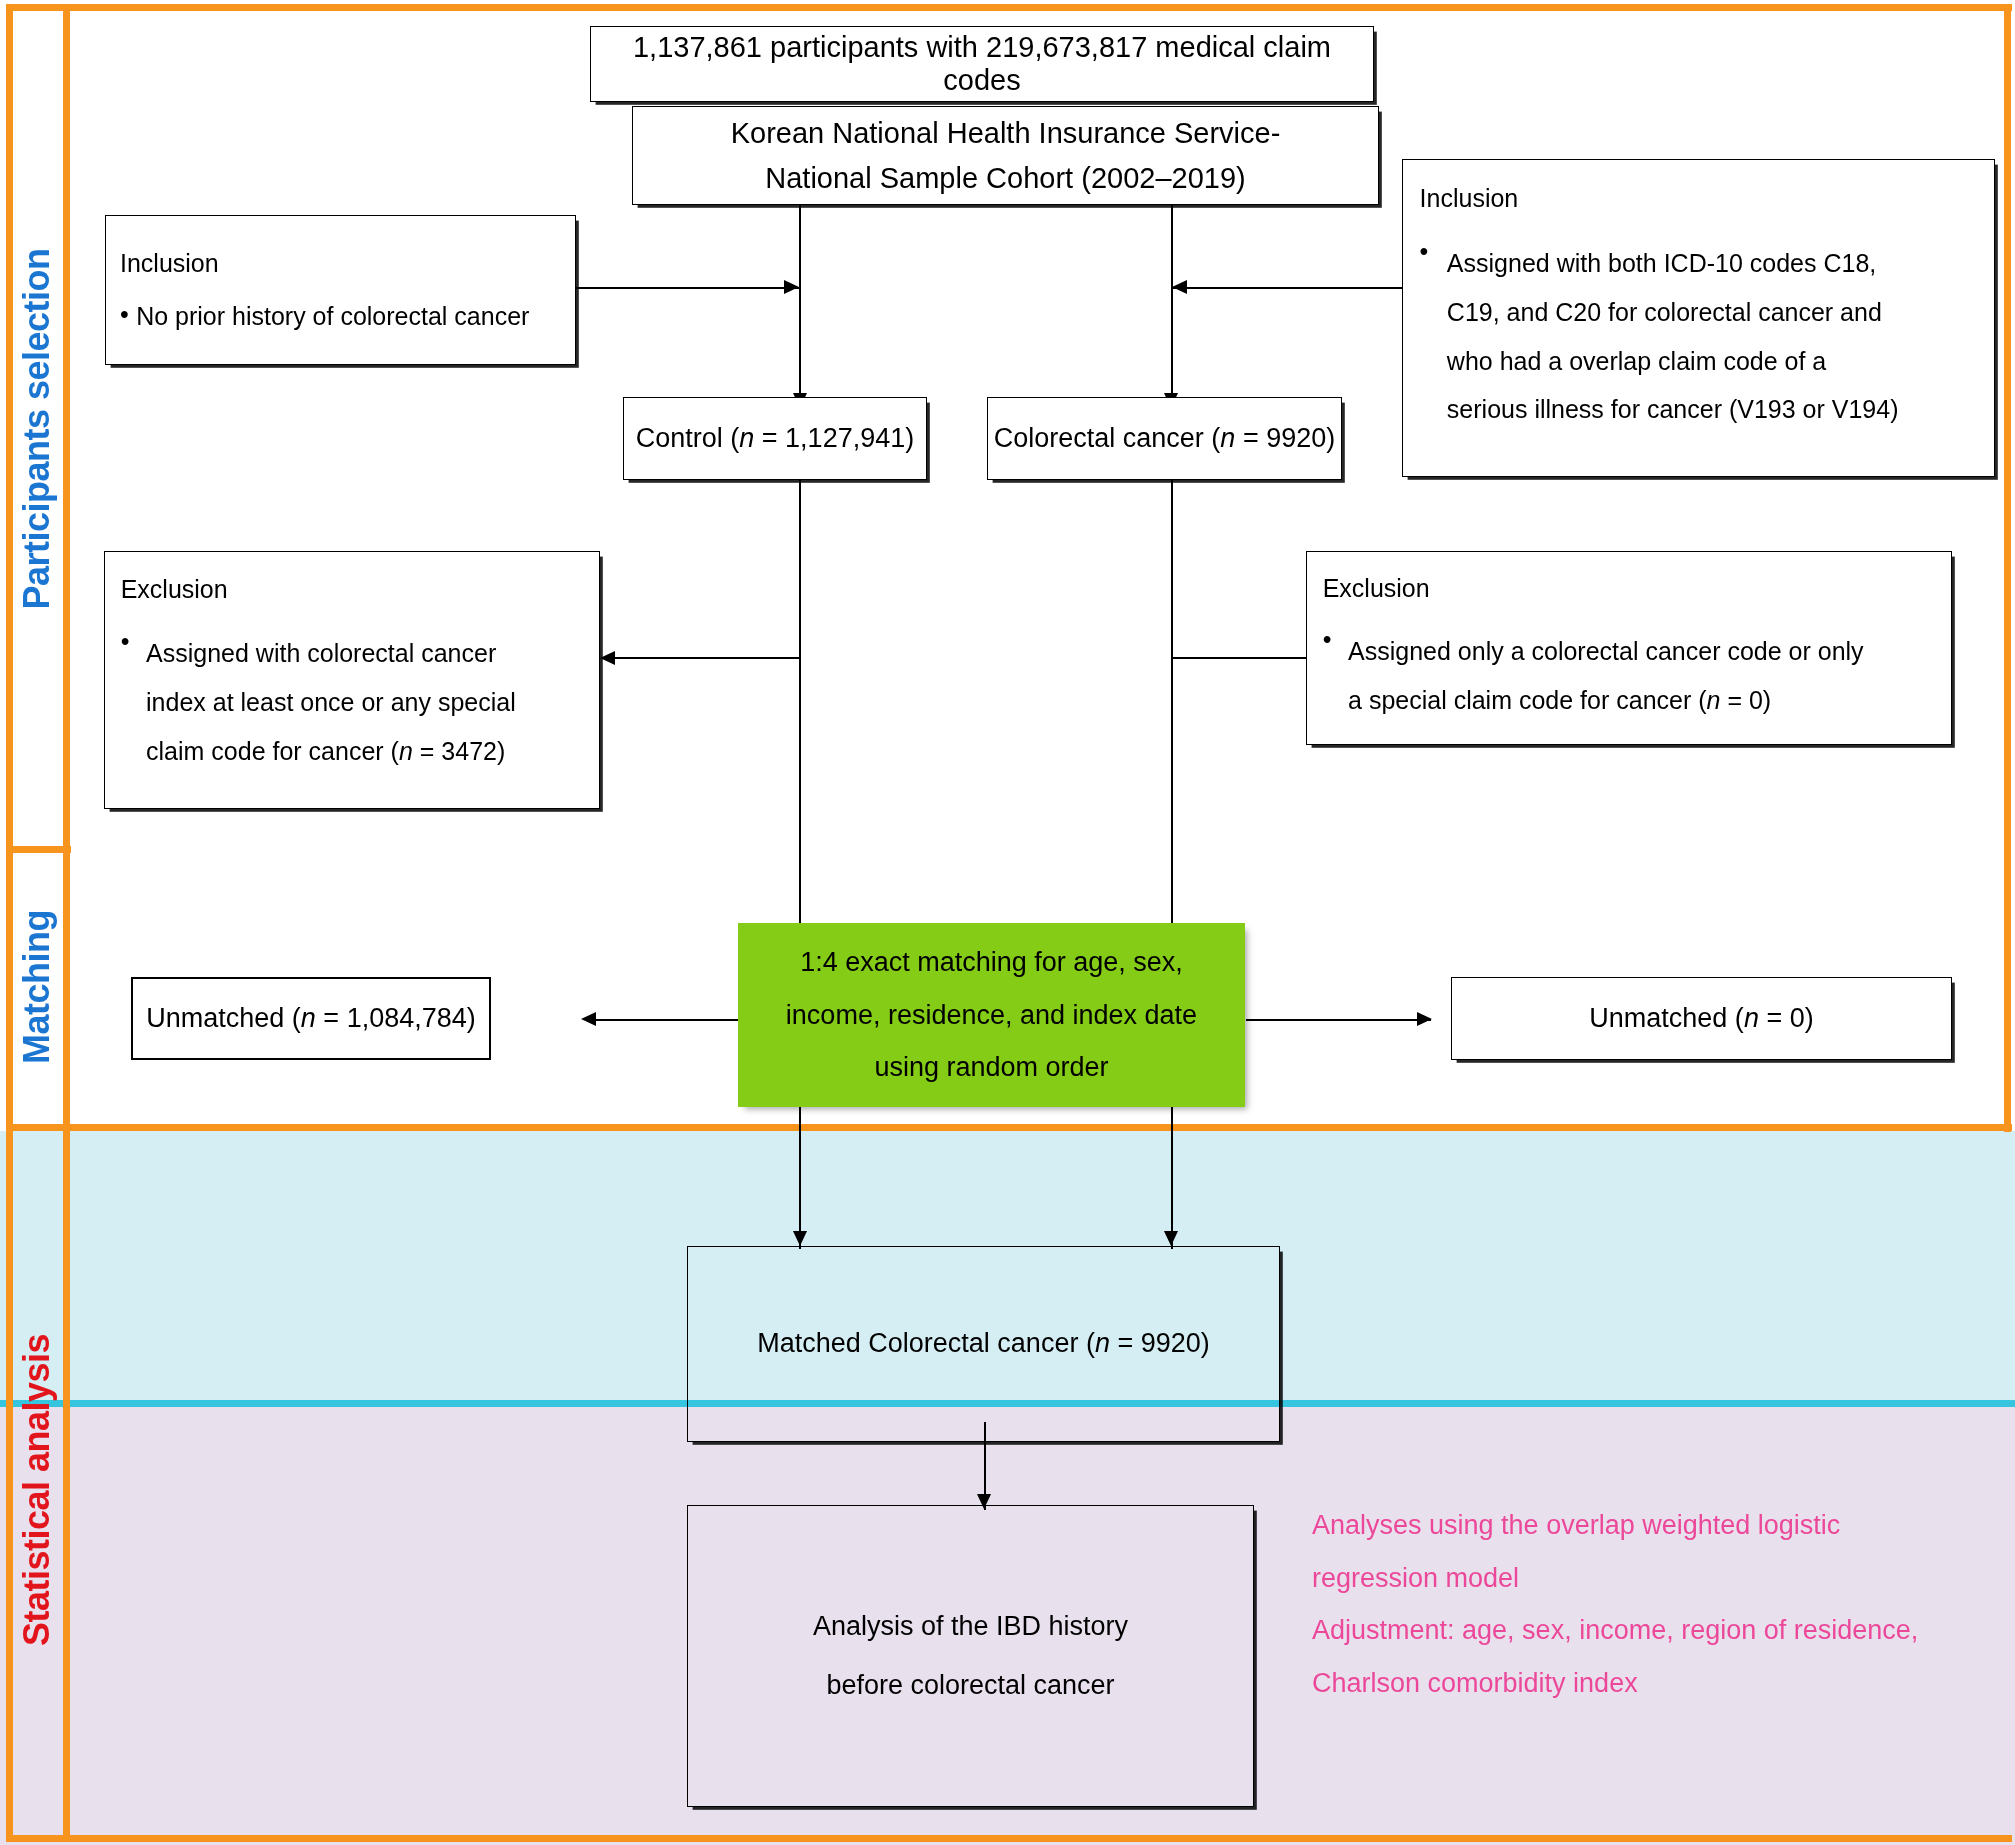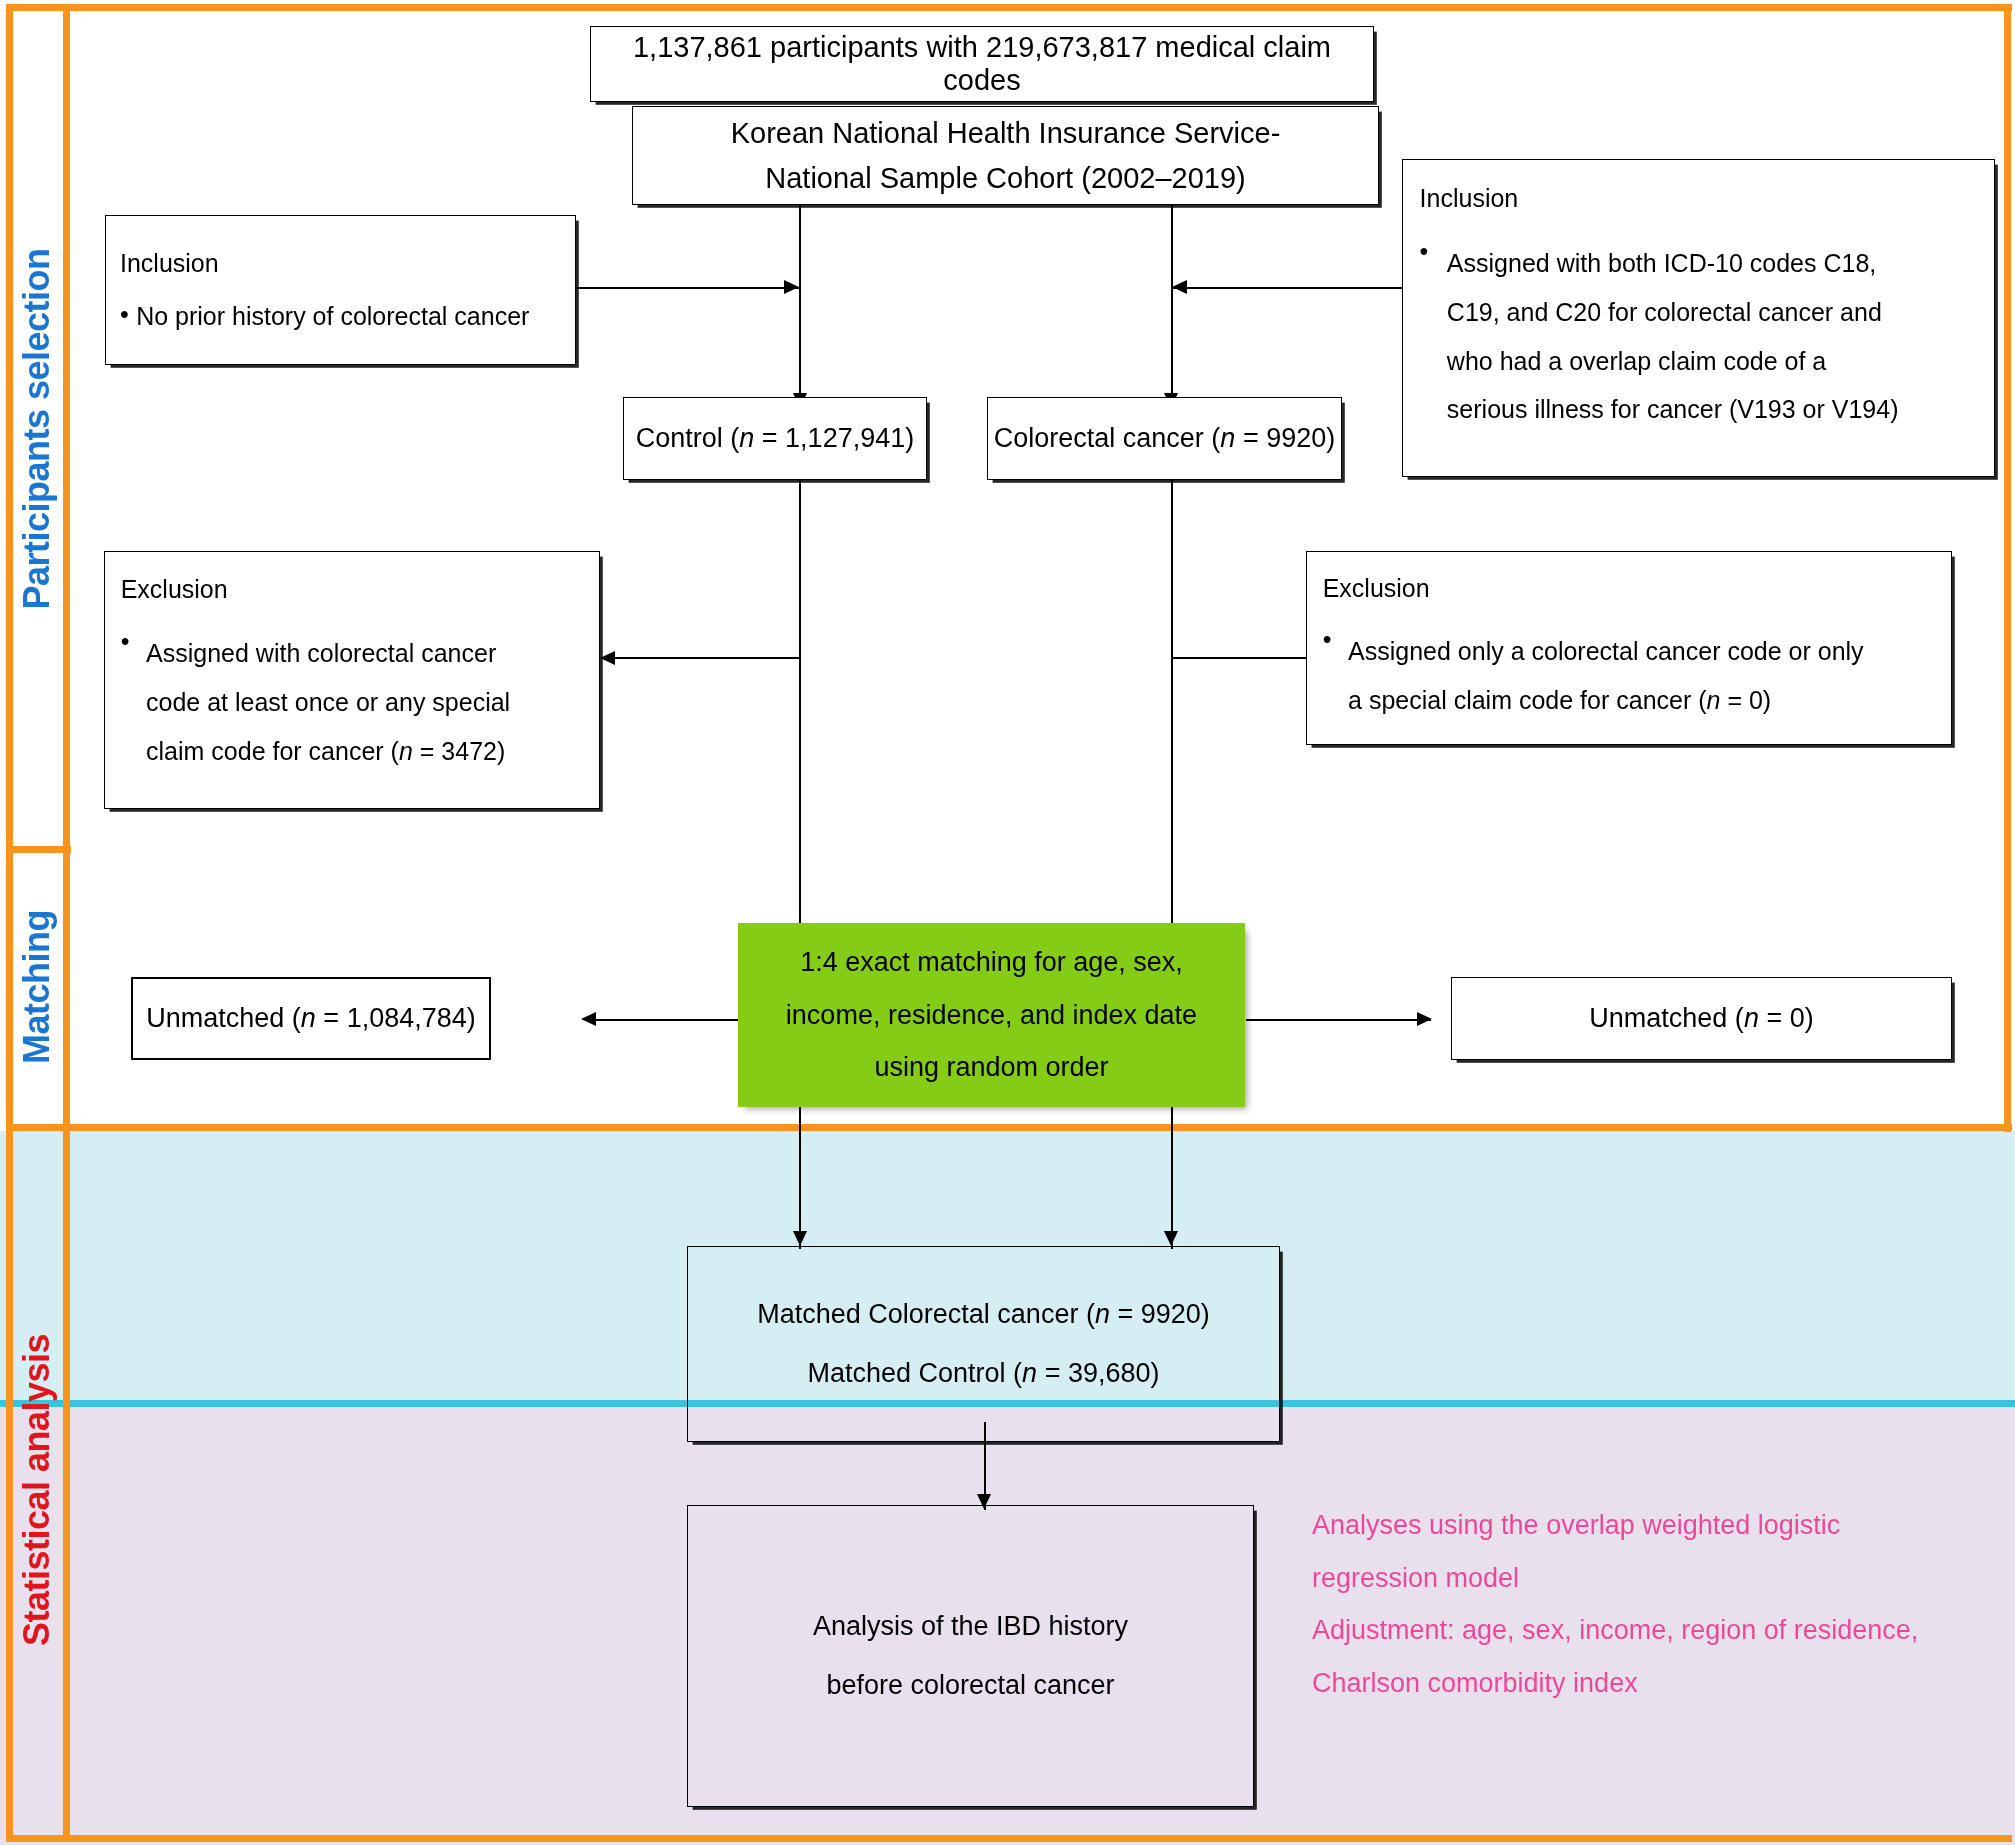--- a/index.html
+++ b/index.html
@@ -206,21 +206,21 @@
       <span>Colorectal cancer (</span><em class="italic-n">n</em><span> = 9920)</span>
     </span>
   </div>
 
   <div class="box left" style="left:104px;top:551px;width:496px;height:258px;padding:23px 15.7px;font-size:25px;justify-content:flex-start;">
     <span class="line hdr" style="margin-bottom:25px;">Exclusion</span>
     <div class="bullet-row">
       <span class="bullet-dot" style="padding-right:16.6px;">•</span>
       <span class="bullet-text" style="line-height:1.95;">
         <span class="line">Assigned with colorectal cancer</span><br>
-        <span class="line">code at least once or any special</span><br>
+        <span class="line">index at least once or any special</span><br>
         <span>claim code for cancer (</span><em class="italic-n">n</em><span> = 3472)</span>
       </span>
     </div>
   </div>
 
   <div class="box left" style="left:1306px;top:551px;width:646px;height:194px;padding:22px 15.7px;font-size:25px;justify-content:flex-start;">
     <span class="line hdr" style="margin-bottom:24px;">Exclusion</span>
     <div class="bullet-row">
       <span class="bullet-dot" style="padding-right:16.6px;">•</span>
       <span class="bullet-text" style="line-height:1.95;">
@@ -245,23 +245,20 @@
   <div class="box center" style="left:1451px;top:977px;width:501px;height:83px;font-size:27px;">
     <span class="line">
       <span>Unmatched  (</span><em class="italic-n">n</em><span> = 0)</span>
     </span>
   </div>
 
   <div class="box center transparent-bg" style="left:687px;top:1246px;width:593px;height:196px;font-size:27px;line-height:2.2;">
     <span class="line">
       <span>Matched Colorectal cancer (</span><em class="italic-n">n</em><span> = 9920)</span>
     </span>
-    <span class="line">
-      <span>Matched Control (</span><em class="italic-n">n</em><span> = 39,680)</span>
-    </span>
   </div>
 
   <div class="box center transparent-bg" style="left:687px;top:1505px;width:567px;height:302px;font-size:27px;line-height:2.2;">
     <span class="line">Analysis of the IBD history</span>
     <span class="line">before colorectal cancer</span>
   </div>
 
   <div class="textblock" style="left:1312px;top:1499px;width:683px;font-size:27px;line-height:1.95;">
     <span class="line">Analyses using the overlap weighted logistic</span>
     <span class="line">regression model</span>

